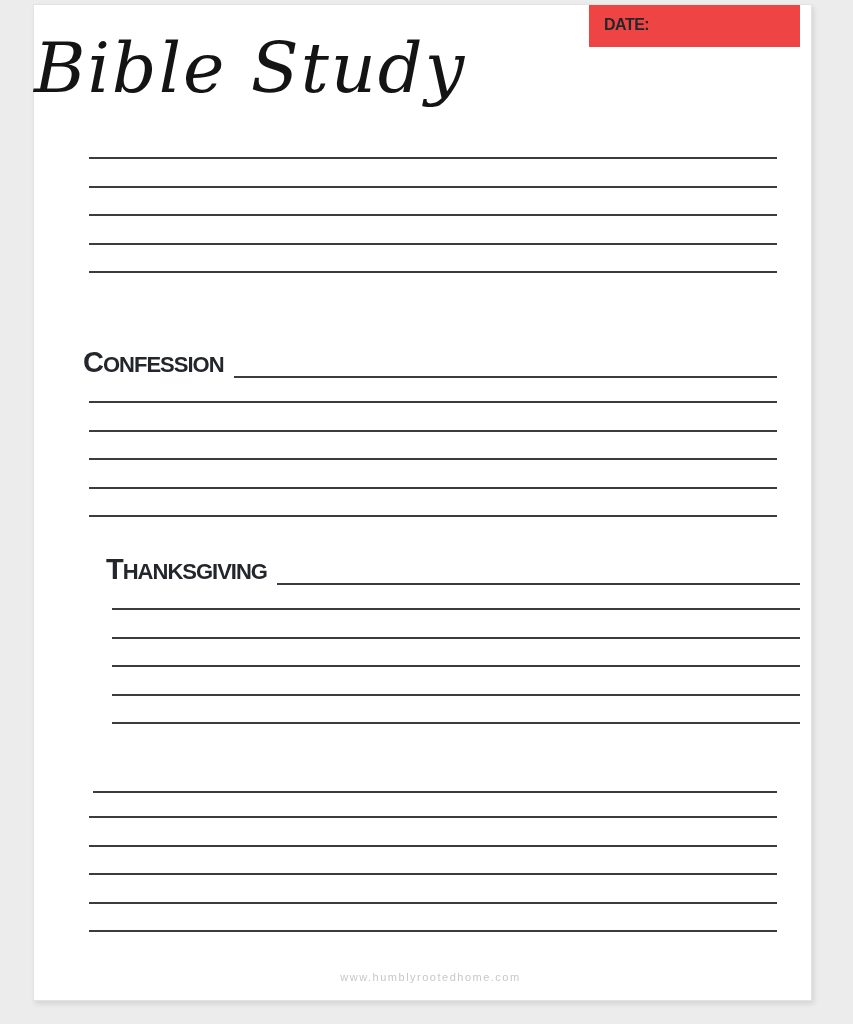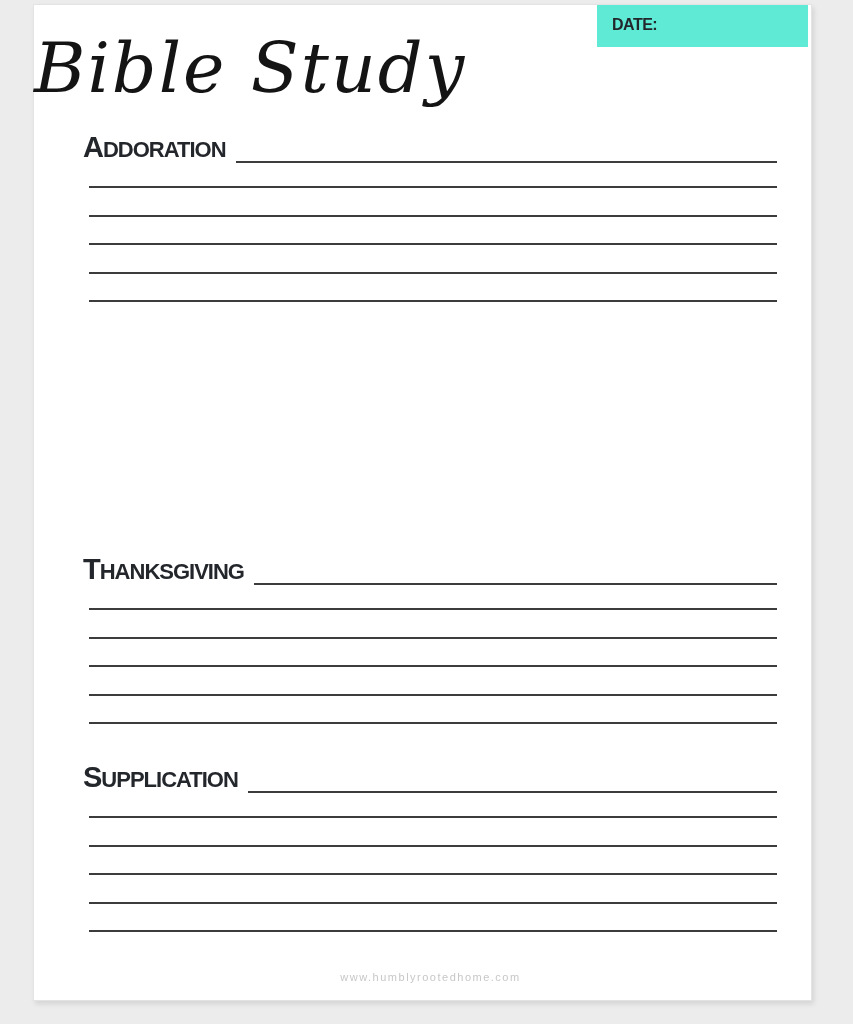--- a/index.html
+++ b/index.html
@@ -12,23 +12,23 @@
   .page {
     position: absolute;
     left: 33px; top: 4px;
     width: 779px; height: 997px;
     background: #ffffff;
     border: 1px solid #e3e3e3;
     box-shadow: 2px 3px 5px rgba(0,0,0,0.10);
   }
   .date-box {
     position: absolute;
-    right: 3px; top: 0;
+    right: 11px; top: 0;
     width: 211px; height: 42px;
-    background: #5eead4;
+    background: #ef4444;
     margin-left: 40px;
   }
   .date-label {
     padding: 11px 0 0 15px;
     font-size: 16px;
     font-weight: 700;
     letter-spacing: -0.5px;
     color: #23262b;
   }
   .page-title {
@@ -44,21 +44,21 @@
     letter-spacing: 2px;
     color: #141414;
   }
   .acts-section {
     position: absolute;
     left: 49px;
     width: 694px;
   }
   .sec-adoration    { top: 130px; }
   .sec-confession   { top: 345px; }
-  .sec-thanksgiving { top: 552px; }
+  .sec-thanksgiving { top: 552px; margin-left: 23px; }
   .sec-supplication { top: 760px; }
   .header-row {
     display: flex;
     align-items: flex-end;
     height: 29px;
   }
   .section-label {
     font-weight: 700;
     font-size: 22px;
     line-height: 29px;
@@ -99,51 +99,59 @@
 
 <div class="page">
 
   <div class="date-box">
     <div class="date-label">DATE:</div>
   </div>
 
   <h1 class="page-title">Bible Study</h1>
 
   <section class="acts-section sec-adoration">
+    <div class="rules">
+      <div class="rule first"></div>
+      <div class="rule"></div>
+      <div class="rule"></div>
+      <div class="rule"></div>
+      <div class="rule"></div>
+    </div>
+  </section>
+
+  <section class="acts-section sec-confession">
     <div class="header-row">
-      <h2 class="section-label">Addoration</h2>
+      <h2 class="section-label">Confession</h2>
       <div class="header-line"></div>
     </div>
     <div class="rules">
       <div class="rule first"></div>
       <div class="rule"></div>
       <div class="rule"></div>
       <div class="rule"></div>
       <div class="rule"></div>
     </div>
   </section>
-
 
   <section class="acts-section sec-thanksgiving">
     <div class="header-row">
       <h2 class="section-label">Thanksgiving</h2>
       <div class="header-line"></div>
     </div>
     <div class="rules">
       <div class="rule first"></div>
       <div class="rule"></div>
       <div class="rule"></div>
       <div class="rule"></div>
       <div class="rule"></div>
     </div>
   </section>
 
   <section class="acts-section sec-supplication">
     <div class="header-row">
-      <h2 class="section-label">Supplication</h2>
       <div class="header-line"></div>
     </div>
     <div class="rules">
       <div class="rule first"></div>
       <div class="rule"></div>
       <div class="rule"></div>
       <div class="rule"></div>
       <div class="rule"></div>
     </div>
   </section>

